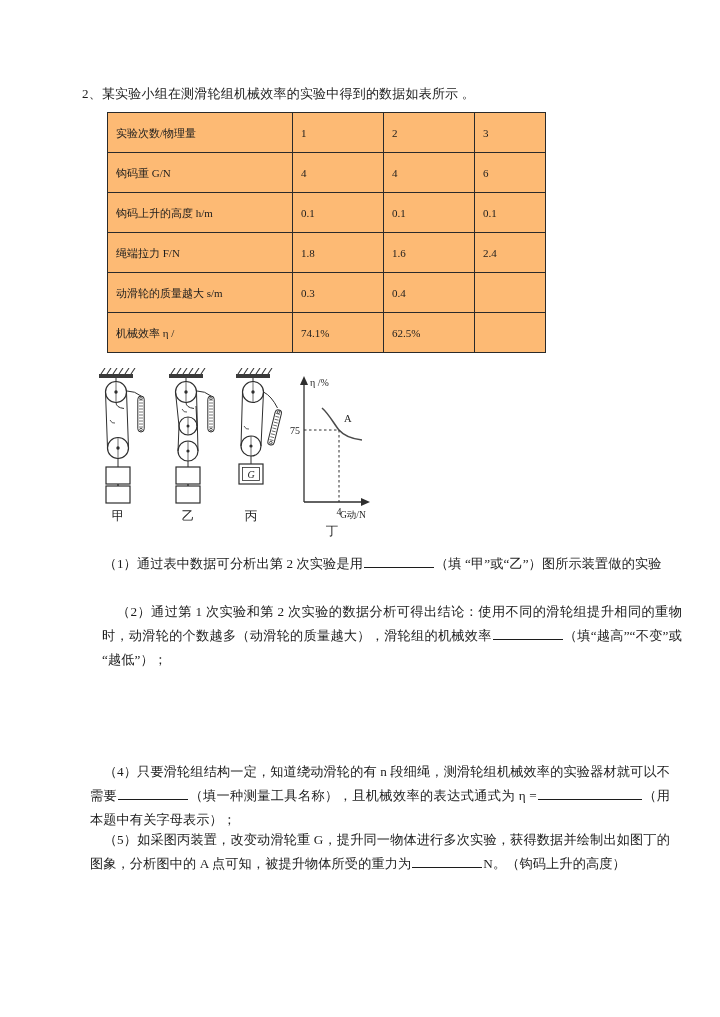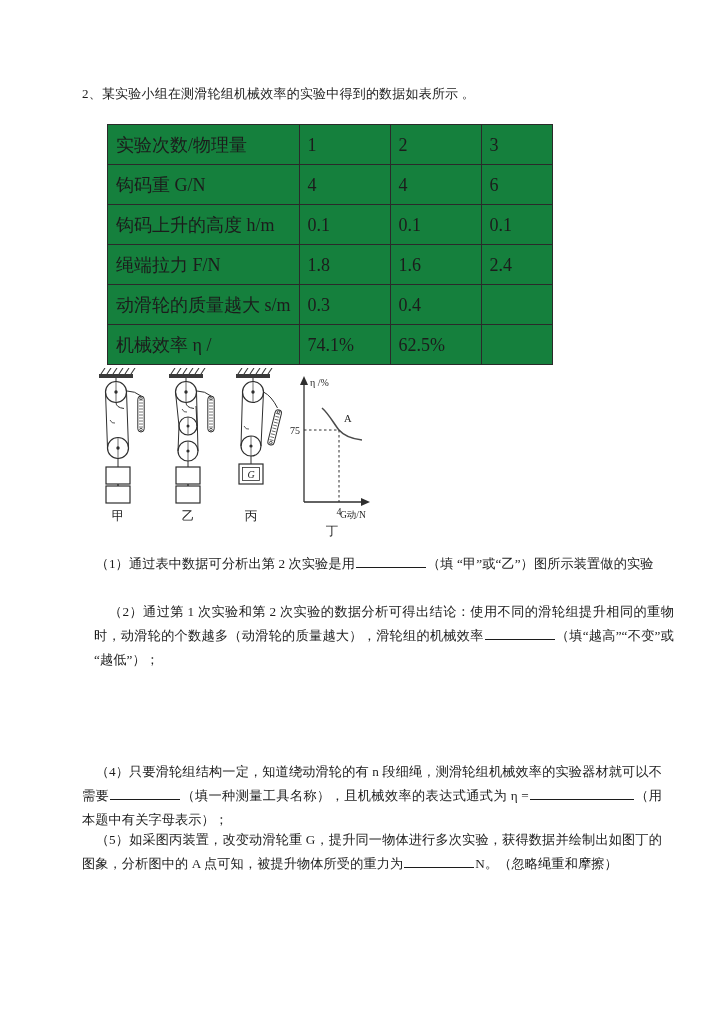--- a/index.html
+++ b/index.html
@@ -34,25 +34,25 @@
     font-size: 13px;
     line-height: 20px;
     letter-spacing: 0.2px;
     white-space: nowrap;
   }
 
   
   .data-table {
     position: absolute;
     left: 107px;
-    top: 124px;
+    top: 112px;
     border-collapse: collapse;
     table-layout: fixed;
-    font-size: 18px;
-    background: #15803d;
+    font-size: 11px;
+    background: #fdba74;
   }
   .data-table td {
     border: 1px solid #2a2a2a;
     height: 39px;
     padding: 0 8px;
     vertical-align: middle;
     line-height: 16px;
     white-space: nowrap;
   }
   .data-table td.label { width: 168px; }
@@ -66,21 +66,21 @@
     left: 96px;
     top: 368px;
     width: 280px;
     height: 172px;
   }
   .figure svg { display: block; }
 
   
   .q {
     position: absolute;
-    left: 82px;
+    left: 90px;
     width: 580px;
     font-size: 13.2px;
     line-height: 24px;
     letter-spacing: 0.1px;
     text-align: justify;
     text-justify: inter-ideograph;
   }
   .q .indent { display: inline; }
   .blank {
     display: inline-block;
@@ -282,16 +282,16 @@
   <div class="q" id="q2">
     <span class="indent">&nbsp;&nbsp;&nbsp;&nbsp;</span><span>（2）</span><span>通过第 1 次实验和第 2 次实验的数据分析可得出结论：使用不同的滑轮组提升相同的重物时，动滑轮的个数越多（动滑轮的质量越大），滑轮组的机械效率</span><span class="blank b-md"></span><span>（填“越高”“不变”或“越低”）；</span>
   </div>
 
 
   <div class="q" id="q4">
     <span class="indent">&nbsp;&nbsp;&nbsp;&nbsp;</span><span>（4）</span><span>只要滑轮组结构一定，知道绕动滑轮的有 n 段细绳，测滑轮组机械效率的实验器材就可以不需要</span><span class="blank b-md"></span><span>（填一种测量工具名称），且机械效率的表达式通式为 η =</span><span class="blank b-lg"></span><span>（用本题中有关字母表示）；</span>
   </div>
 
   <div class="q" id="q5">
-    <span class="indent">&nbsp;&nbsp;&nbsp;&nbsp;</span><span>（5）</span><span>如采图丙装置，改变动滑轮重 G，提升同一物体进行多次实验，获得数据并绘制出如图丁的图象，分析图中的 A 点可知，被提升物体所受的重力为</span><span class="blank b-md"></span><span>N。（忽略绳重和摩擦）</span>
+    <span class="indent">&nbsp;&nbsp;&nbsp;&nbsp;</span><span>（5）</span><span>如采图丙装置，改变动滑轮重 G，提升同一物体进行多次实验，获得数据并绘制出如图丁的图象，分析图中的 A 点可知，被提升物体所受的重力为</span><span class="blank b-md"></span><span>N。（钩码上升的高度）</span>
   </div>
 
 </div>
 
 </body></html>

